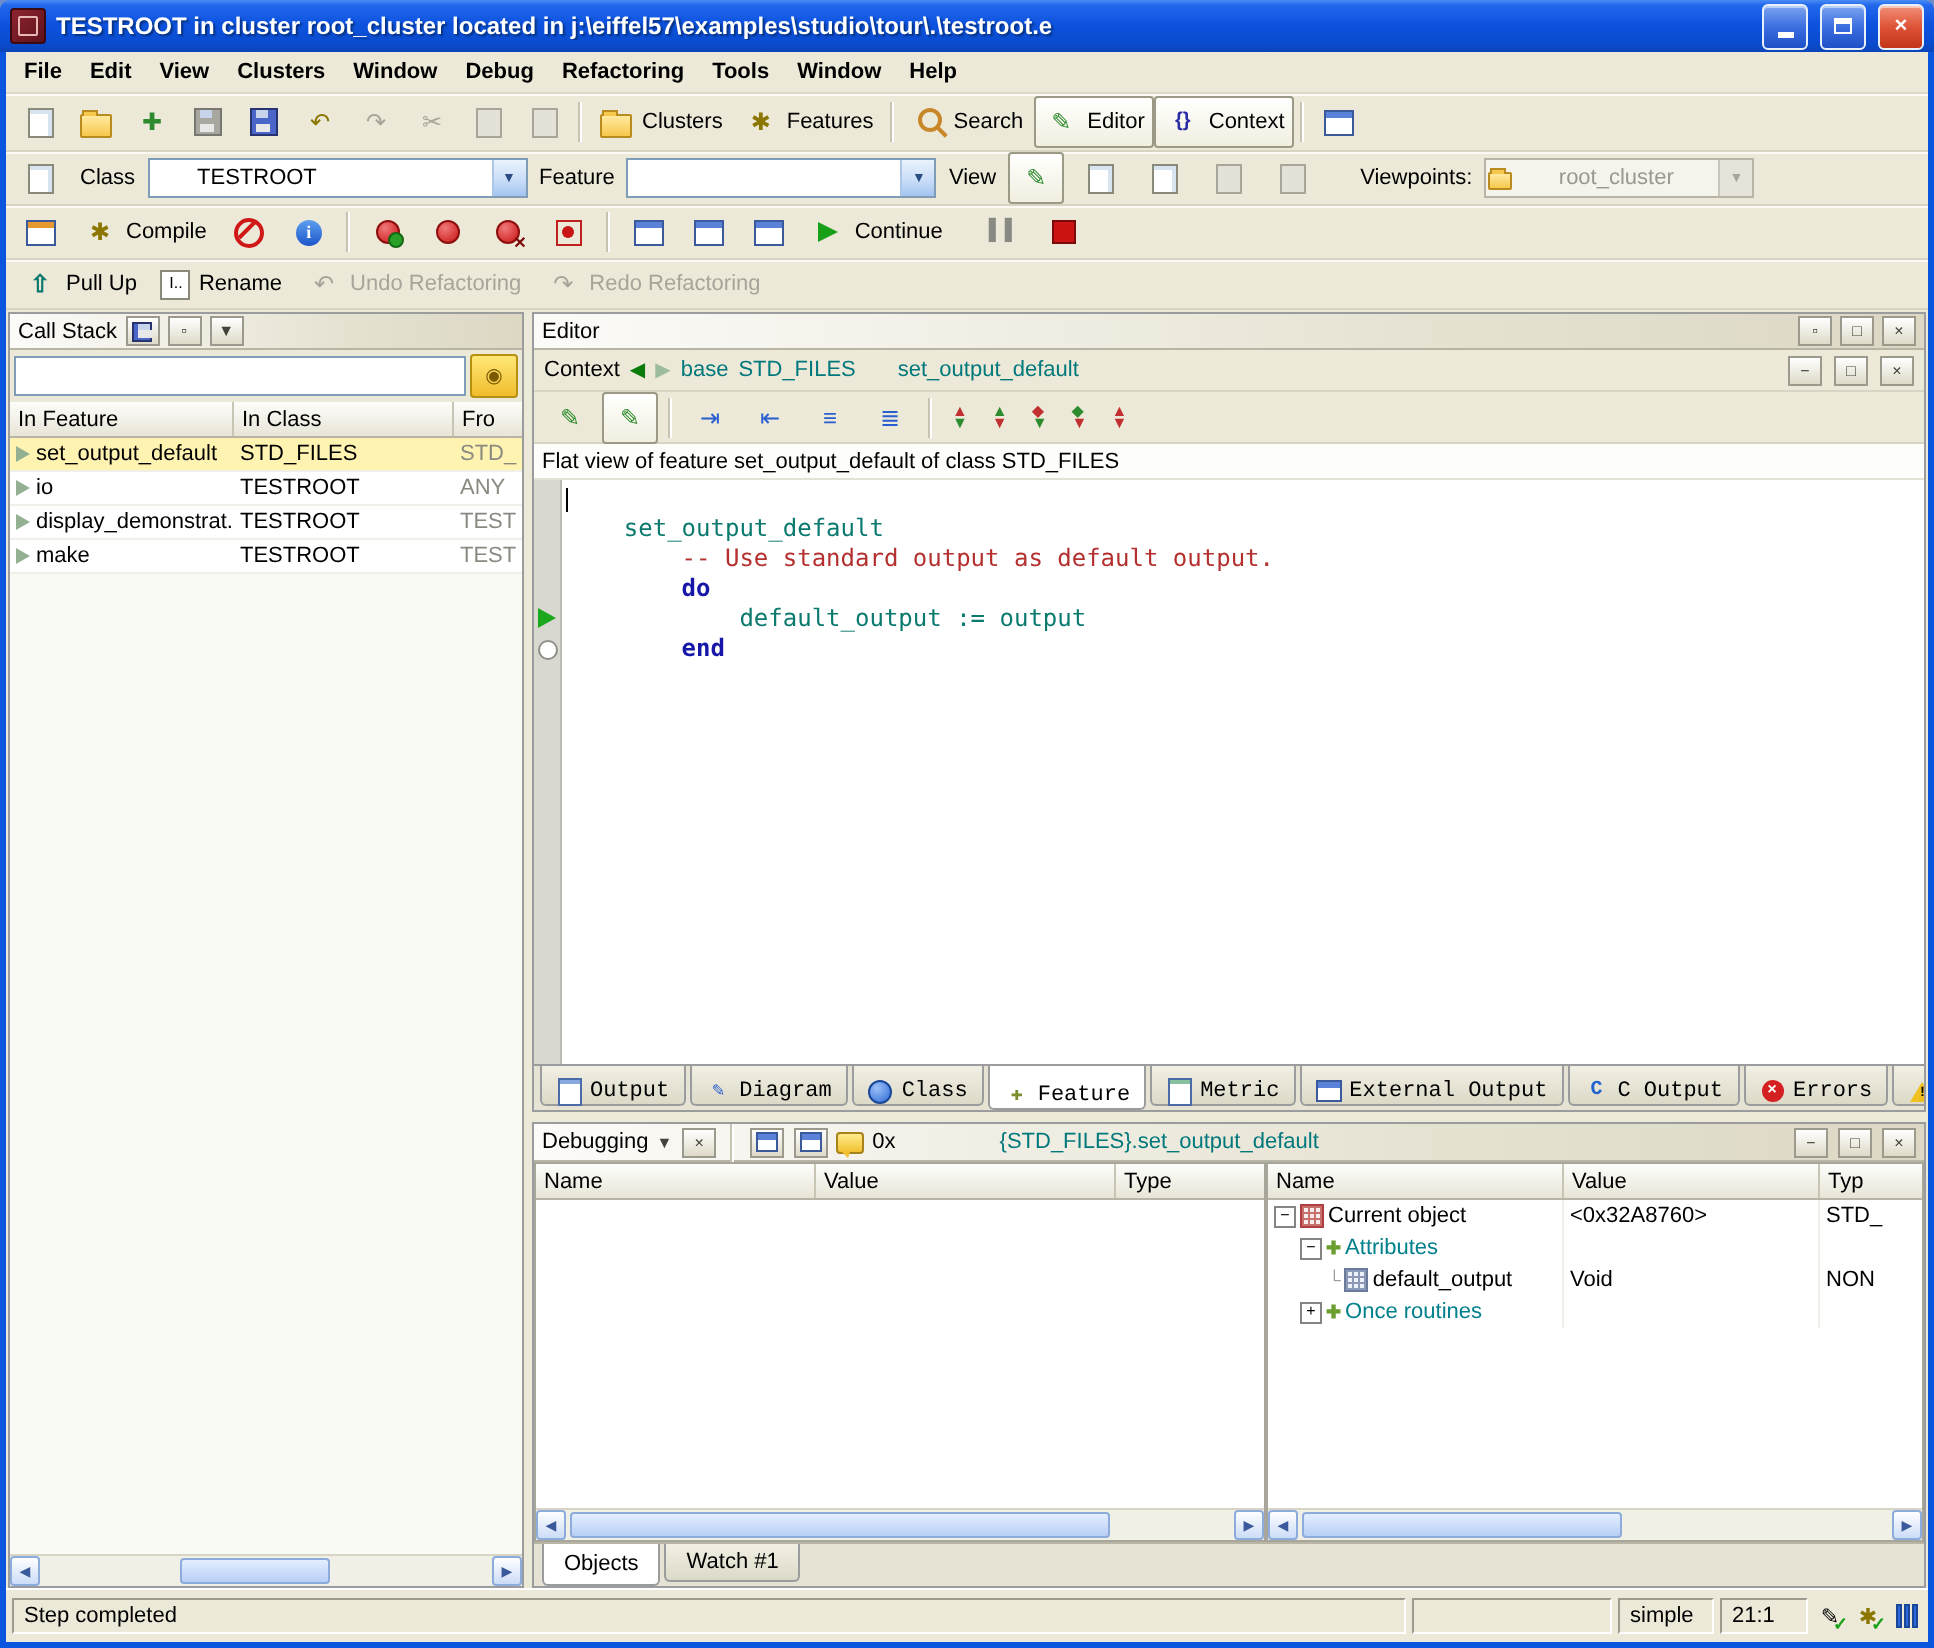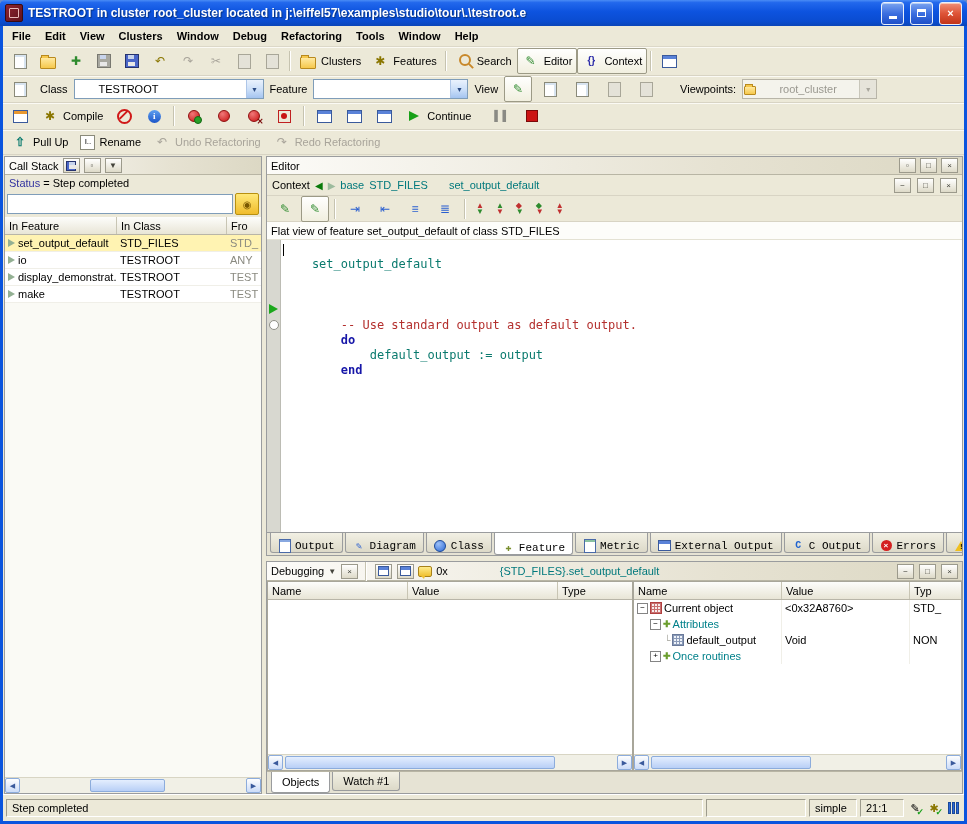--- a/index.html
+++ b/index.html
@@ -103,21 +103,21 @@
   .crumb{color:#00787C;}
   .etoolbar{height:25px;flex:0 0 25px;display:flex;align-items:center;gap:2px;padding:0 4px;border-bottom:1px solid #D8D4C4;}
   .edesc{height:17px;flex:0 0 17px;display:flex;align-items:center;padding:0 4px;background:#FDFDFA;border-bottom:1px solid #E4E2D4;}
   .codewrap{flex:1;display:flex;background:#FFF;overflow:hidden;}
   .gutter{width:13px;flex:0 0 13px;background:#D8D8D0;border-right:1px solid #BCBCB4;position:relative;}
   .gmark-arrow{position:absolute;left:2px;width:0;height:0;border-left:9px solid #1CA81C;border-top:5px solid transparent;border-bottom:5px solid transparent;}
   .gmark-circle{position:absolute;left:2px;width:8px;height:8px;border:1px solid #909088;border-radius:50%;background:#FFF;}
   .codelines{flex:1;padding:2px 0 0 2px;font-family:"DejaVu Sans Mono","Liberation Mono",monospace;font-size:12px;}
   .cl{height:15px;line-height:15px;white-space:pre;}
   .cl.ident{color:#0A7A6E;}
-  .cl.comment{color:#B4302E;margin-top:46px;}
+  .cl.comment{color:#B4302E;}
   .cl.keyword{color:#1616A8;font-weight:bold;}
   .caret{display:inline-block;width:1px;height:12px;background:#000;vertical-align:middle;}
   .etabs{height:22px;flex:0 0 22px;display:flex;align-items:flex-start;gap:2px;padding:0 3px;background:#E6E3D4;border-top:1px solid #9A9C9E;}
   .etab{height:19px;display:inline-flex;align-items:flex-end;gap:4px;padding:0 7px;border:1px solid #9A9C9E;border-top:none;border-radius:0 0 3px 3px;background:linear-gradient(180deg,#F2F0E4,#DCD9C8);white-space:nowrap;font-family:Liberation Mono, monospace;}
   .etab.active{background:#FFFFFF;height:21px;font-weight:normal;}
   .ti{width:13px;height:13px;display:inline-flex;align-items:center;justify-content:center;font-size:10px;flex:0 0 auto;}
   .ti-out{width:10px;height:12px;background:#FFF;border:1px solid #4A6AA8;box-shadow:inset 0 2px 0 #88A8E0;}
   .ti-ball{width:10px;height:10px;border-radius:50%;background:radial-gradient(circle at 35% 30%,#9CC0F8,#2E6BD6);border:1px solid #1A4898;}
   .ti-err{width:11px;height:11px;border-radius:50%;background:#D42020;color:#FFF;font-size:8px;font-weight:bold;display:flex;align-items:center;justify-content:center;}
   .ti-warn{width:0;height:0;border-left:6px solid transparent;border-right:6px solid transparent;border-bottom:10px solid #F0C020;position:relative;}
@@ -407,21 +407,20 @@
       <div class="panel cs">
         <div class="phead">
           <span>Call Stack</span>
           <span class="mb">
               <span class="ic-disk" style="width:8px;height:8px;"></span>
             </span>
           <span class="mb">▫</span>
           <span class="mb">▼</span>
           <span class="spring"></span>
         </div>
-        <div class="cs-status"><span style="color:#3333A0;">Status</span><span> = Step completed</span></div>
         <div class="cs-inputrow">
           <input class="input" style="flex: 1 1 0%;">
           <span class="cs-filter">◉</span>
         </div>
         <div class="gridhead">
           <span class="ghc" style="width:112px;">In Feature</span>
           <span class="ghc" style="width:110px;">In Class</span>
           <span class="ghc" style="flex:1;border-right:none;">Fro</span>
         </div>
         <div class="csrows">

